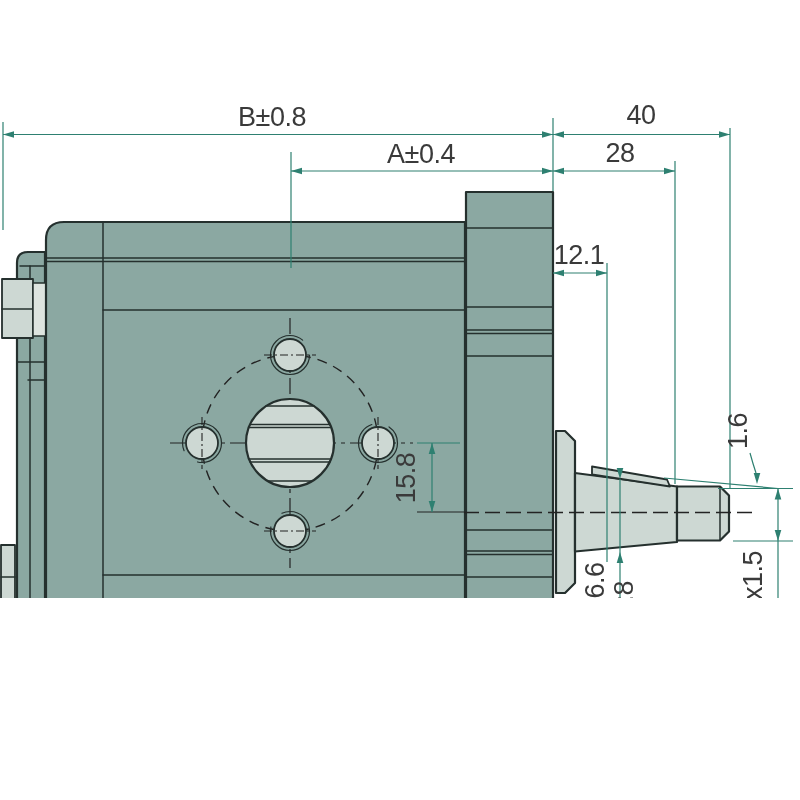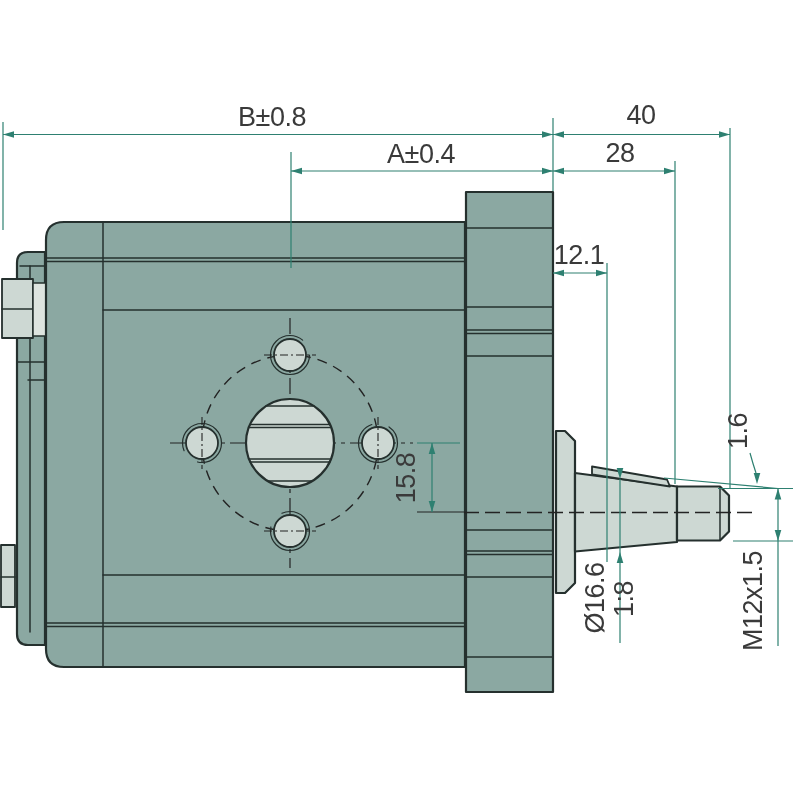--- a/index.html
+++ b/index.html
@@ -1,16 +1,16 @@
 <!DOCTYPE html>
 <html style="--color-bg: #ffffff; --color-body: #8ba8a2; --color-light: #cdd8d3; --color-lighter: #dde4df; --color-outline: #25302e; --color-centerline: #232323; --color-dim: #2e8071; --color-text: #3a3a3a;"><head>
 <meta charset="utf-8">
 <style>
   html,body{margin:0;padding:0;background:#fff;}
-  #stage{width:800px;height:800px;position:relative;background:var(--color-bg,#fff);}
+  #stage{width:800px;height:598px;position:relative;background:var(--color-bg,#fff);}
   svg{display:block;}
   .ol{stroke:var(--color-outline);stroke-linejoin:round;stroke-linecap:round;}
   .w2{stroke-width:2.2;}
   .w18{stroke-width:1.8;}
   .w15{stroke-width:1.5;}
   .w12{stroke-width:1.2;}
   .fb{fill:var(--color-body);}
   .fl{fill:var(--color-light);}
   .fl2{fill:var(--color-lighter);}
   .nf{fill:none;}

